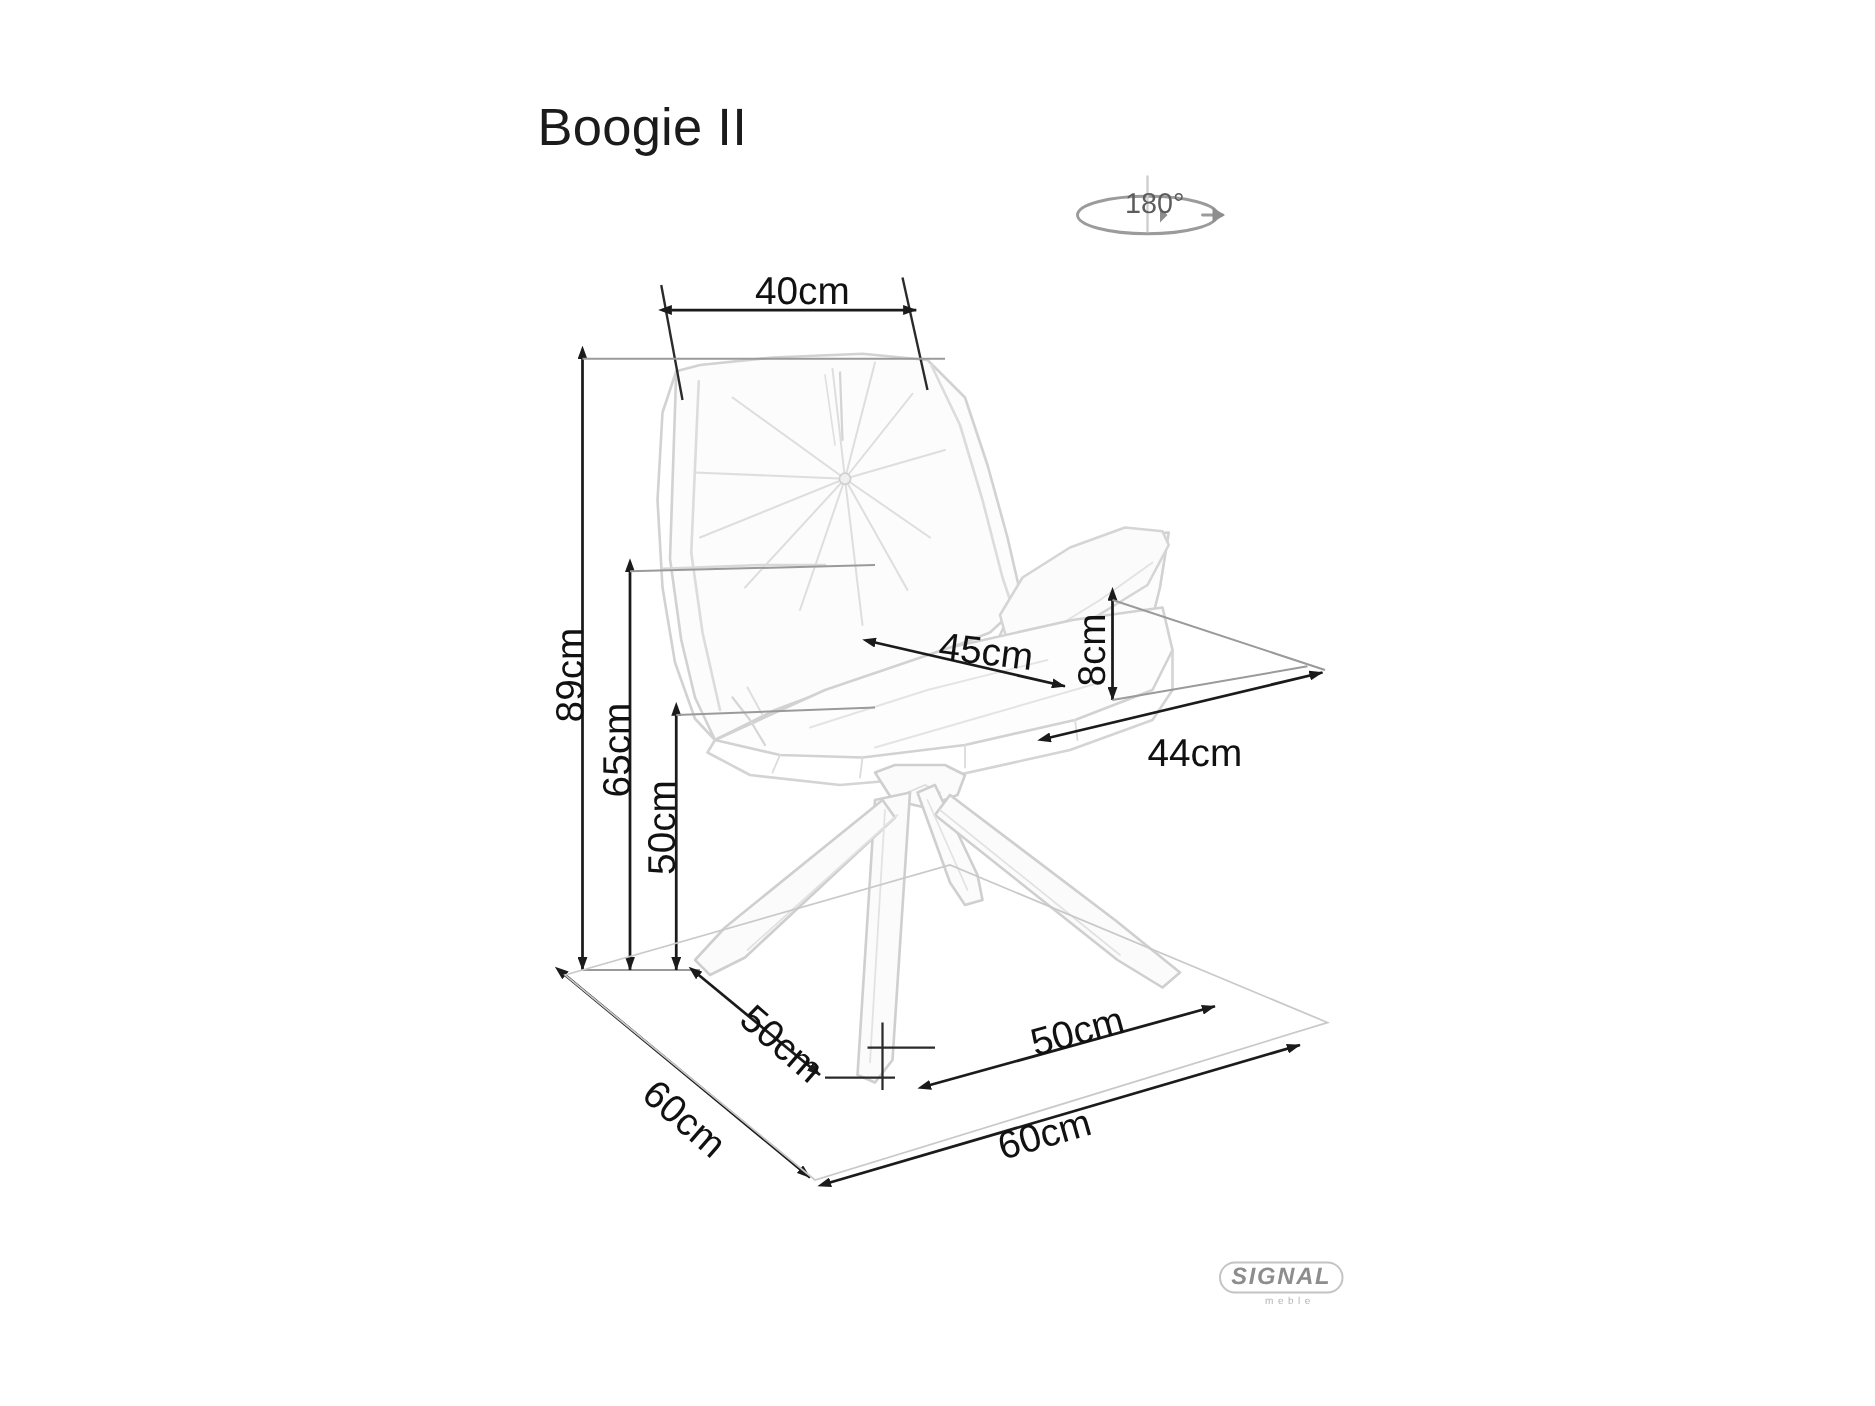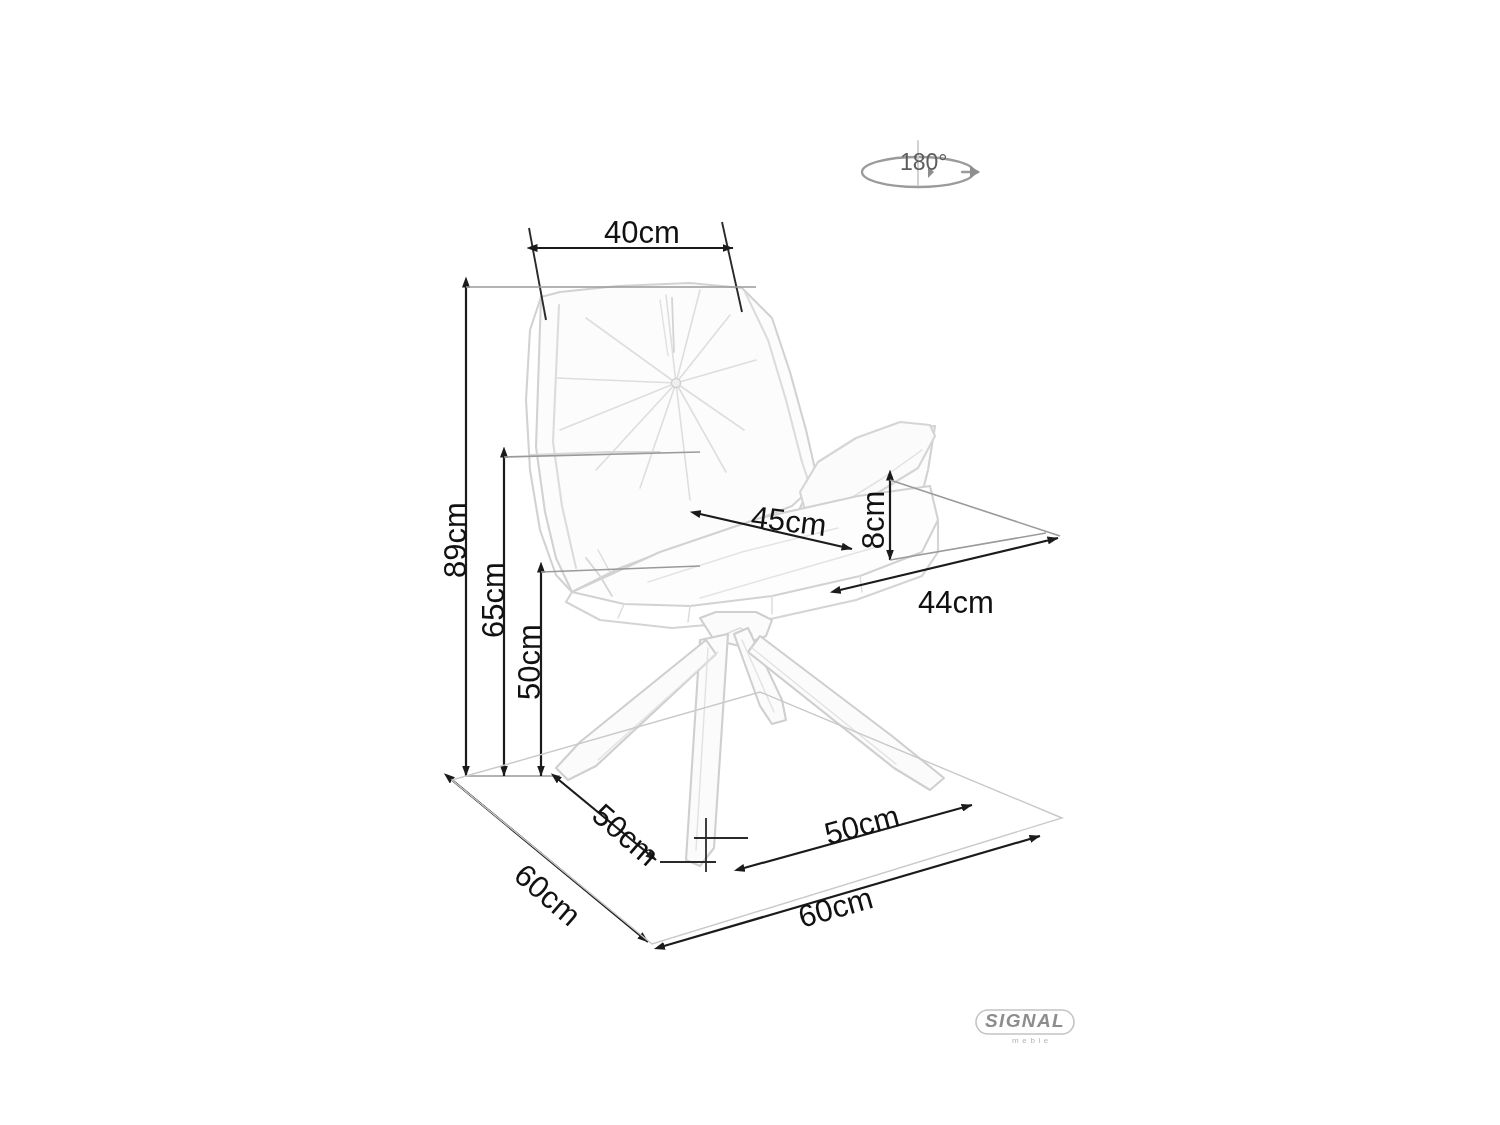--- a/index.html
+++ b/index.html
@@ -33,20 +33,21 @@
   .logo-sub{
     font-family:"Liberation Sans", sans-serif;
     font-size:8px;fill:#b4b4b4;letter-spacing:3.6px;
   }
 </style>
 </head>
 <body>
 
 <div id="sheet">
 
+  <div id="product-title">Boogie II</div>
 
   <svg viewBox="0 0 1500 1125">
     <defs>
       <marker id="ah" markerWidth="11" markerHeight="8" refX="10.5" refY="4" orient="auto" markerUnits="userSpaceOnUse">
         <path d="M0,0 L11,4 L0,8 z" fill="#1b1b1b"></path>
       </marker>
       <marker id="ah-s" markerWidth="11" markerHeight="8" refX="0.5" refY="4" orient="auto-start-reverse" markerUnits="userSpaceOnUse">
         <path d="M0,0 L11,4 L0,8 z" fill="#1b1b1b"></path>
       </marker>
     </defs>

